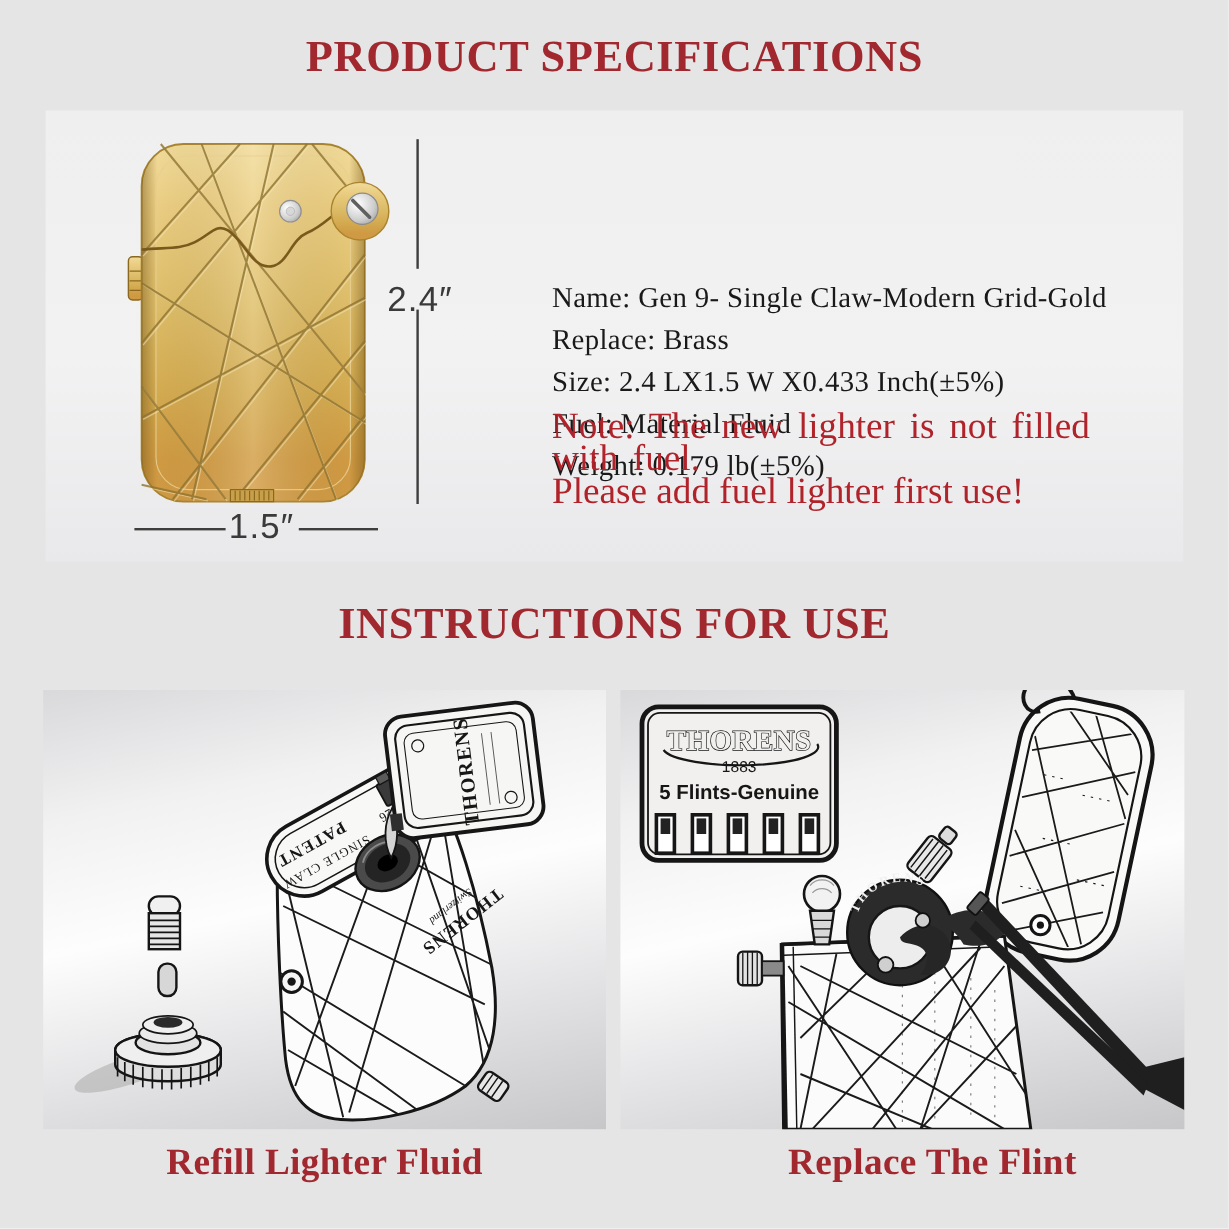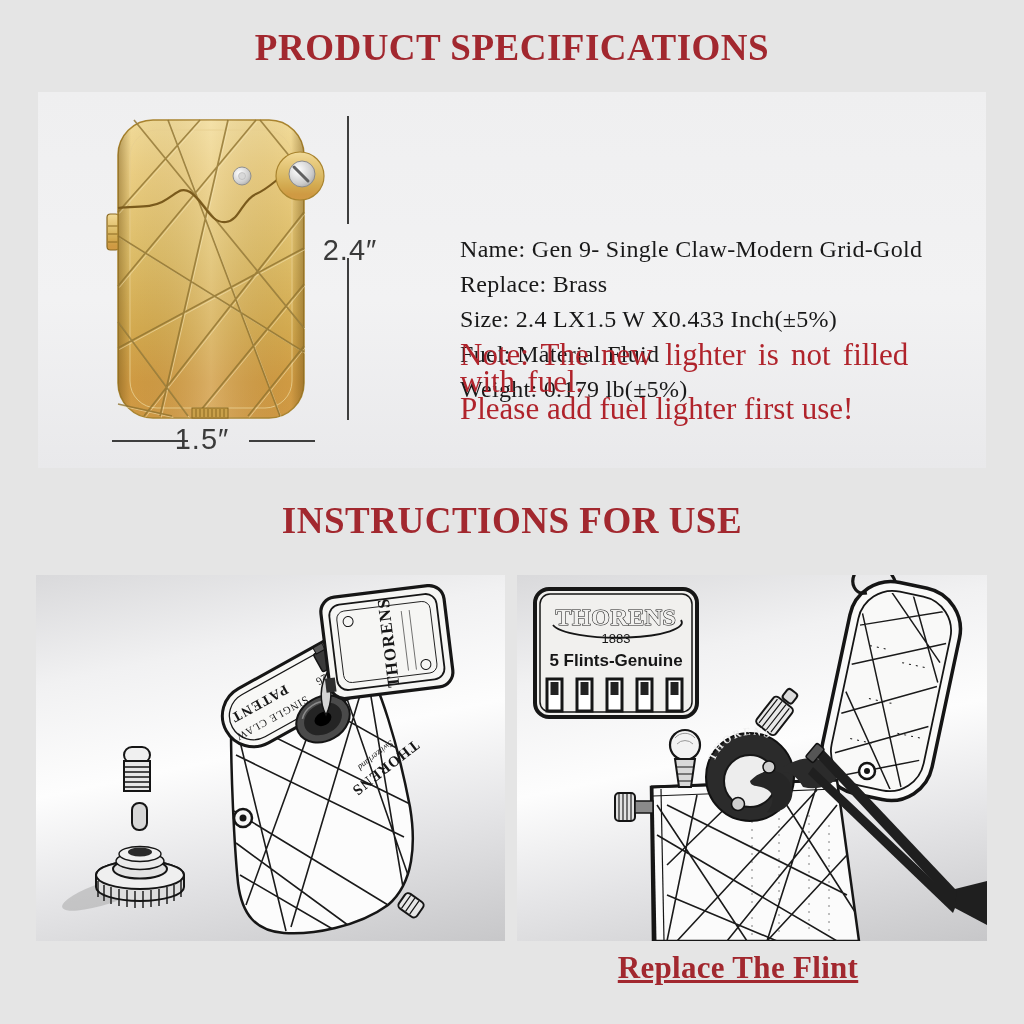--- a/index.html
+++ b/index.html
@@ -19,21 +19,21 @@
   .note{position:absolute;left:422px;top:249px;width:496px;font-size:31px;
         color:#b0232b;line-height:27px;}
   .note-l1{word-spacing:4.5px;}
   .inst-panel{position:absolute;top:575px;height:366px;
         background:linear-gradient(168deg,#d9d9db 0%,#f1f1f2 24%,#fdfdfd 48%,#e4e4e6 72%,#c7c7c9 100%);}
   #panel-refill{left:36px;width:469px;}
   #panel-flint{left:517px;width:470px;}
   .caption{position:absolute;top:950px;text-align:center;font-weight:bold;
         font-size:31px;color:#a2282f;letter-spacing:.3px;}
   #caption-refill{left:36px;width:469px;}
-  #caption-flint{left:503px;width:470px;text-decoration:underline;}
+  #caption-flint{left:542px;width:470px;}
   svg{position:absolute;}
   svg text{font-family:"Liberation Serif",serif;}
   .sans{font-family:"Liberation Sans",sans-serif;}
 </style>
 </head>
 <body>
 
 <div class="page">
 
   <div class="big-title" id="spec-title">PRODUCT SPECIFICATIONS</div>
@@ -88,21 +88,21 @@
         <rect x="88" y="294" width="36" height="10" fill="#c9a04a" stroke="#8a6820" stroke-width="1"></rect>
         <path d="M92,295 V303 M96,295 V303 M100,295 V303 M104,295 V303 M108,295 V303 M112,295 V303 M116,295 V303 M120,295 V303" stroke="#8a6820" stroke-width="1"></path>
       </g>
     </svg>
 
     <div class="dim" style="left:309px;top:24px;width:2px;height:108px;"></div>
     <div class="dim" style="left:309px;top:166px;width:2px;height:162px;"></div>
     <div class="dim-label" style="left:270px;top:130px;width:84px;margin-top:12px;">2.4″</div>
     <div class="dim" style="left:74px;top:348px;width:76px;height:2px;"></div>
     <div class="dim" style="left:211px;top:348px;width:66px;height:2px;"></div>
-    <div class="dim-label" style="left:132px;top:331px;width:64px;">1.5″</div>
+    <div class="dim-label" style="left:148px;top:331px;width:64px;">1.5″</div>
 
     <div class="spec-lines">
       <div>Name:  Gen 9- Single Claw-Modern Grid-Gold</div>
       <div>Replace: Brass</div>
       <div>Size: 2.4 LX1.5 W X0.433 Inch(±5%)</div>
       <div>Fuel: Material Fluid</div>
       <div>Weight: 0.179 lb(±5%)</div>
     </div>
 
     <div class="note">
@@ -280,15 +280,16 @@
         <polygon points="470,306 438,314 436,332 470,350"></polygon>
         <polygon points="440,316 300,168 294,176 438,330"></polygon>
         <polygon points="440,328 296,192 291,199 436,338"></polygon>
       </g>
       <g transform="translate(298,178) rotate(40)">
         <rect x="-5" y="-9" width="10" height="18" rx="2" fill="#555555" stroke="#111111" stroke-width="1.5"></rect>
       </g>
     </svg>
   </div>
 
+  <div class="caption" id="caption-refill">Refill Lighter Fluid</div>
   <div class="caption" id="caption-flint">Replace The Flint</div>
 
 </div>
 
 </body></html>

